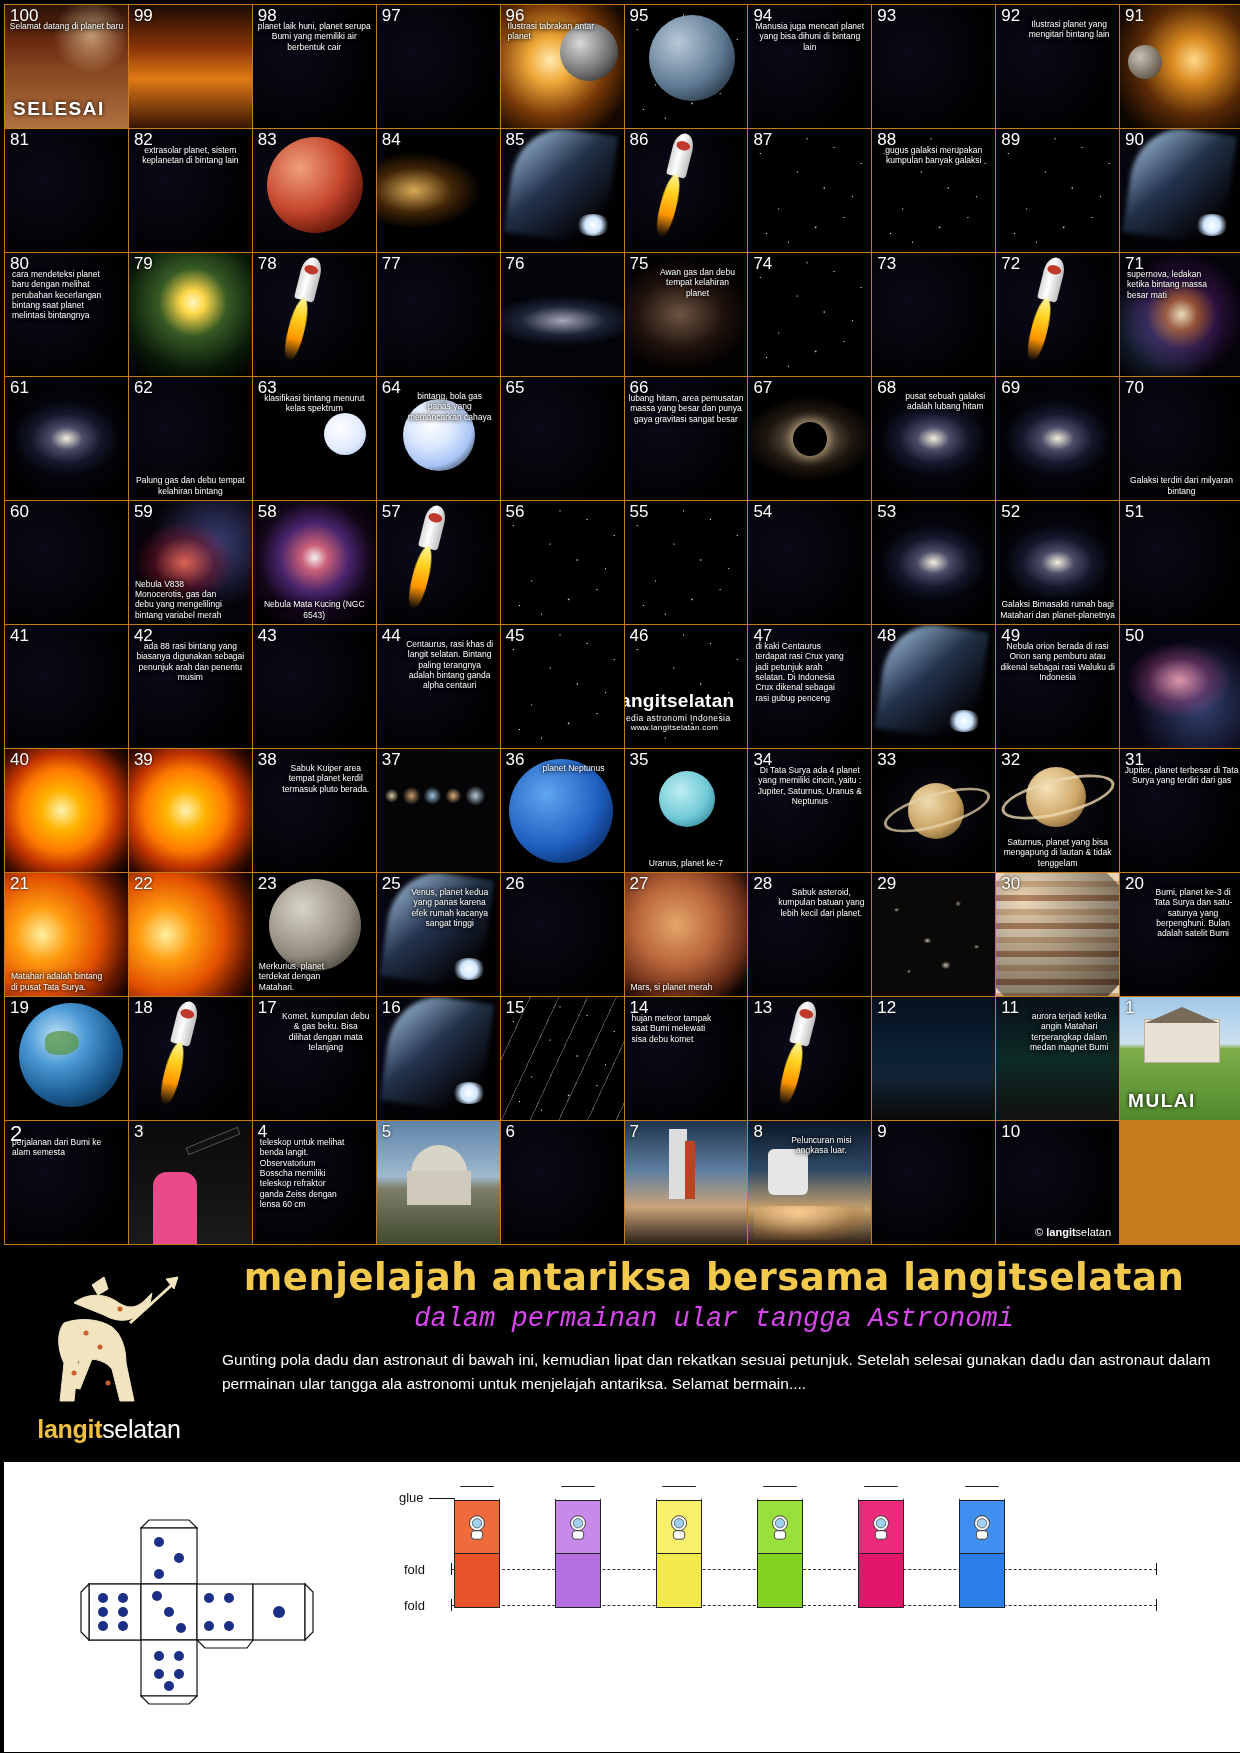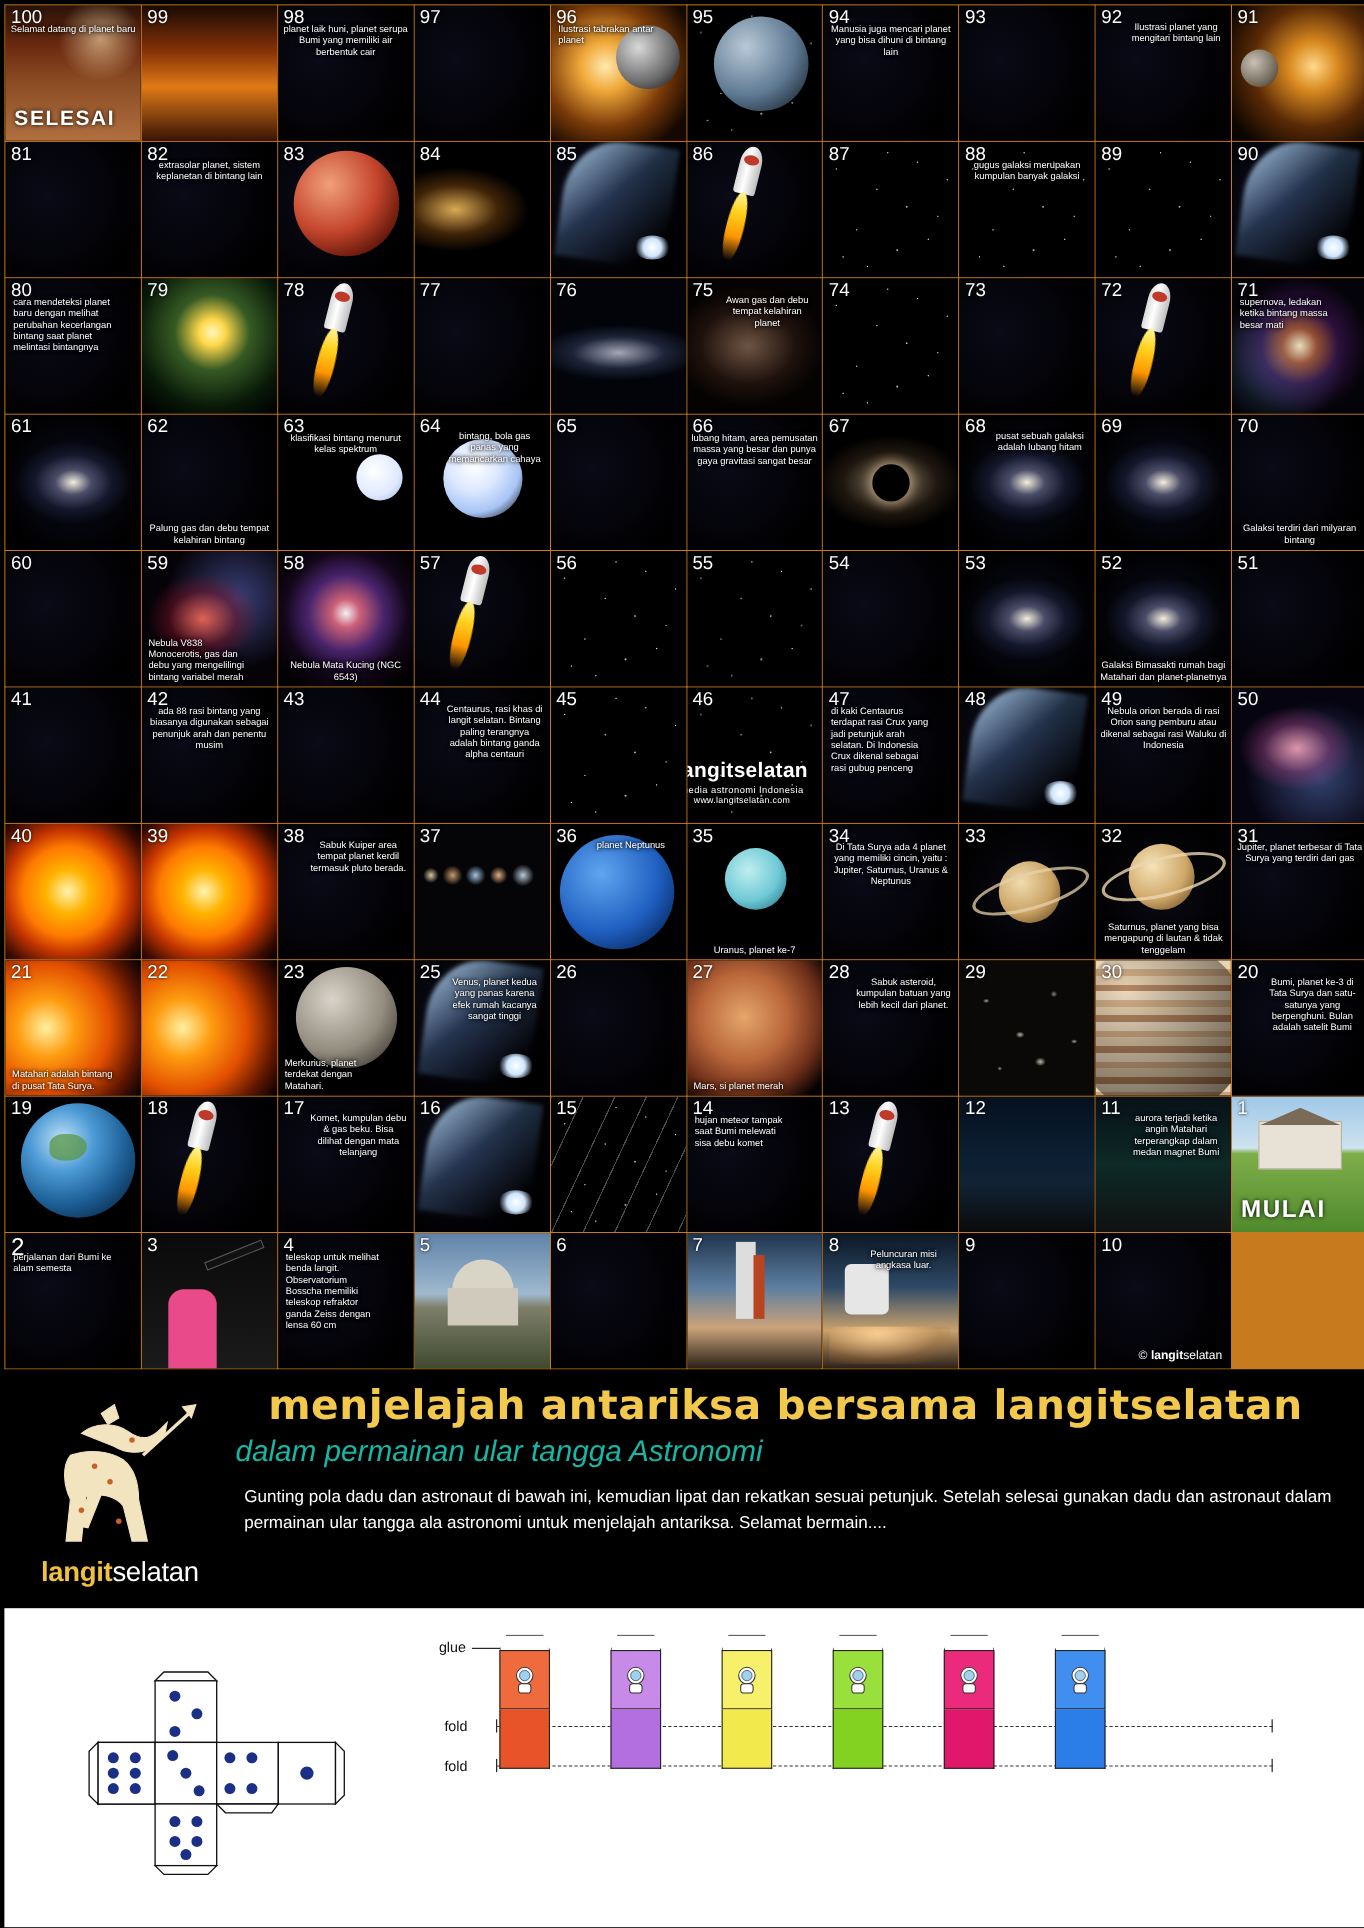--- a/index.html
+++ b/index.html
@@ -207,22 +207,22 @@
   .sag-logo { font-size:25px; margin-top:2px; letter-spacing:-.3px; }
   .sag-logo .a { color:#f0c040; font-weight:bold; }
   .sag-logo .b { color:#ffffff; }
   #banner .txtcol { flex:1; padding-right:30px; }
   .ban-title {
     font-size:37px; font-weight:bold; color:#f2c94c;
     text-align:center; letter-spacing:.5px; line-height:1.05;
     font-family:"DejaVu Sans", sans-serif;
   }
   .ban-sub {
-    font-size:27px; color:#14b8a6; text-align:left;
-    font-style:italic; font-family:Liberation Sans, sans-serif;
+    font-size:27px; color:#d946ef; text-align:center;
+    font-style:italic; font-family:Liberation Mono, monospace;
     margin-top:6px;
   }
   .ban-body {
     font-size:15.5px; color:#fff; line-height:1.55; margin-top:14px;
     padding-left:8px;
   }
 
   
   #cutouts {
     width:1240px; background:#fff; position:relative;
@@ -707,21 +707,21 @@
       <div class="cell">
         <div class="art aurora2"></div>
         <span class="num">11</span>
         <span class="txt tr">aurora terjadi ketika angin Matahari terperangkap dalam medan magnet Bumi</span>
       </div>
       <div class="cell">
         <div class="art grass-house"></div>
         <div style="position:absolute;left:24px;top:22px;width:76px;height:44px;background:#e8e2d6;border:1px solid #b9b0a0;z-index:3"></div>
         <div style="position:absolute;left:16px;top:10px;width:92px;height:16px;background:#7a6a58;clip-path:polygon(10% 100%,50% 0,90% 100%);z-index:4"></div>
         <span class="num">1</span>
-        <span style="position:absolute;z-index:7;left:8px;bottom:8px;font-size:22px;letter-spacing:1.5px;font-weight:bold;text-shadow:0 0 4px #000">MULAI</span>
+        <span style="position:absolute;z-index:7;left:8px;bottom:8px;font-size:19px;letter-spacing:1.5px;font-weight:bold;text-shadow:0 0 4px #000">MULAI</span>
       </div>
       <div class="cell big">
         <div class="art space-dark"></div>
         <span class="num">2</span>
         <span class="txt tl">perjalanan dari Bumi ke alam semesta</span>
       </div>
       <div class="cell">
         <div class="art" style="background:linear-gradient(to bottom,#0a0a0a,#1a1a1a)"></div>
         <div style="position:absolute;left:24px;bottom:0;width:44px;height:72px;background:#e84a8a;border-radius:14px 14px 0 0;z-index:3"></div>
         <div style="position:absolute;left:56px;top:16px;width:56px;height:8px;background:#111;border:1px solid #555;transform:rotate(-22deg);z-index:4"></div>

